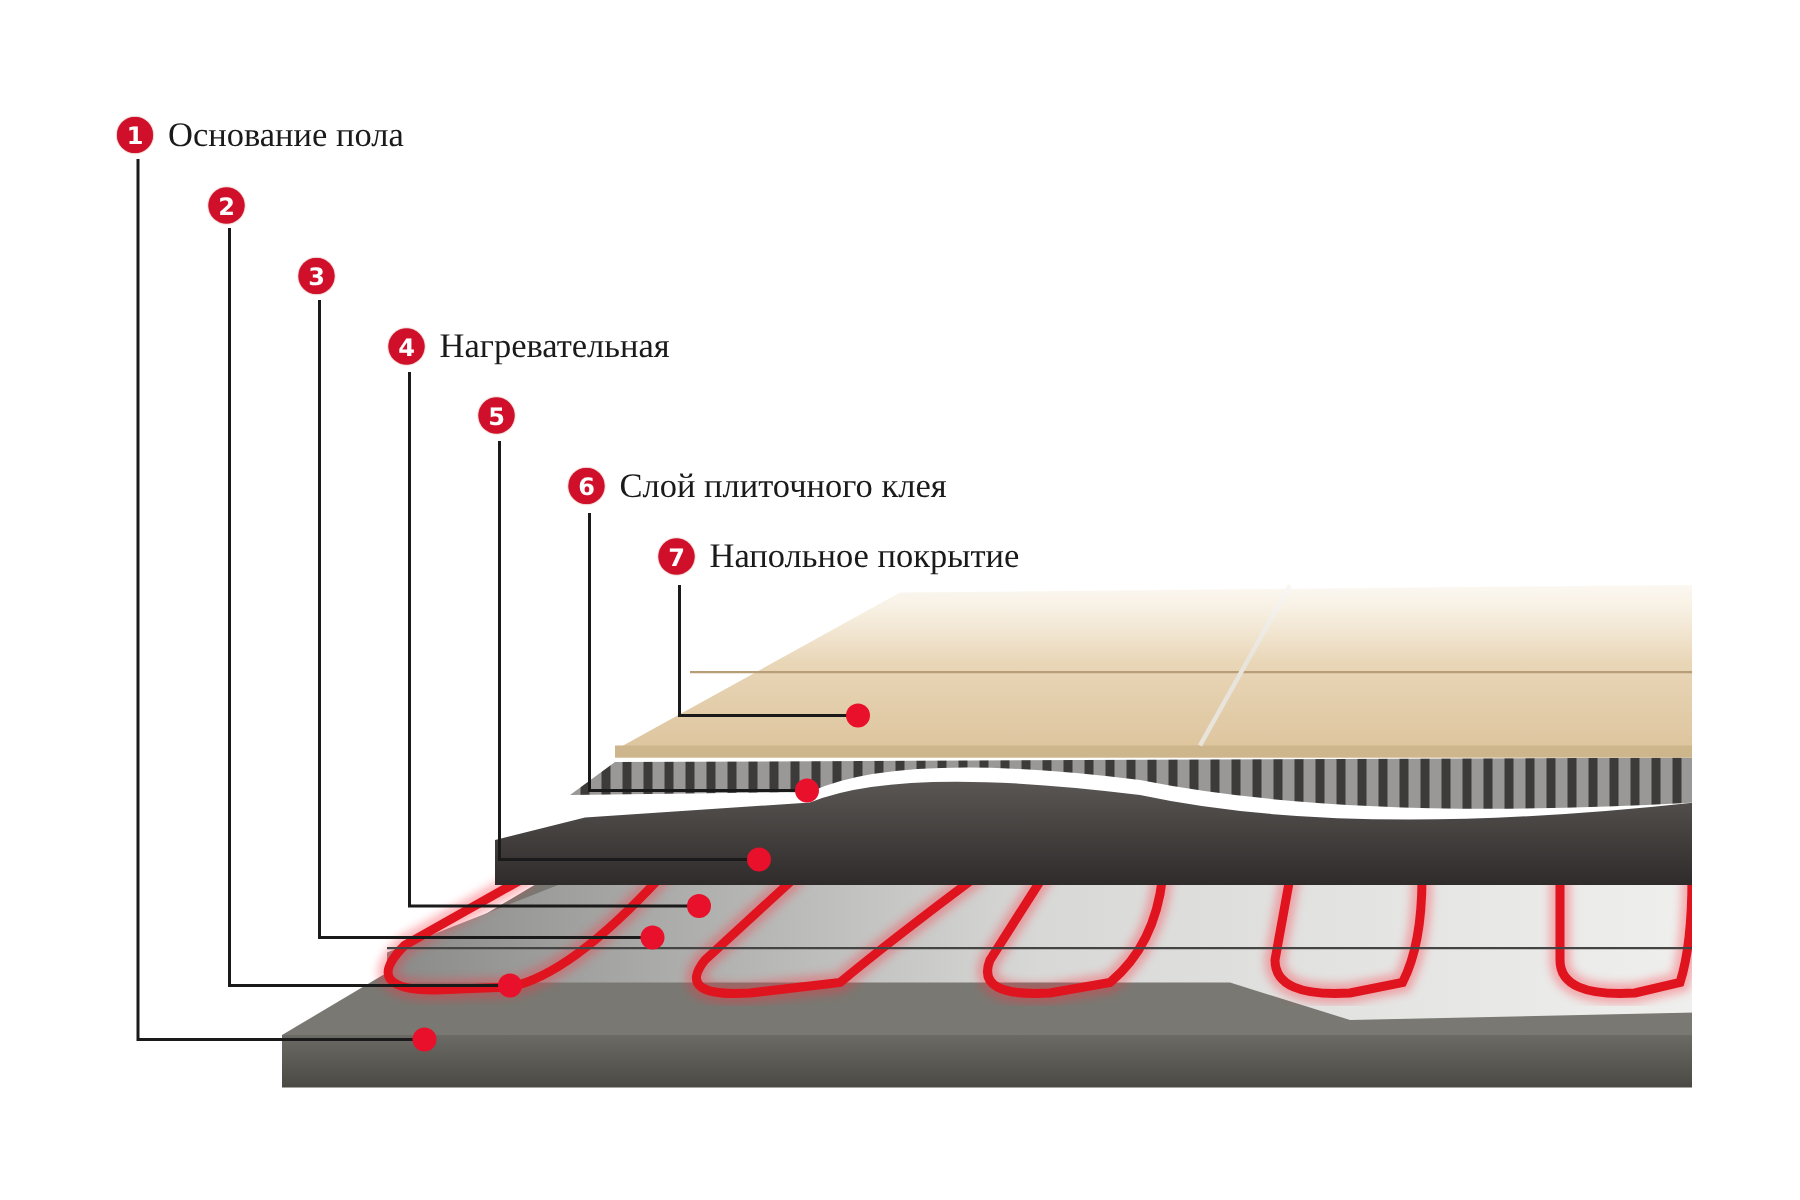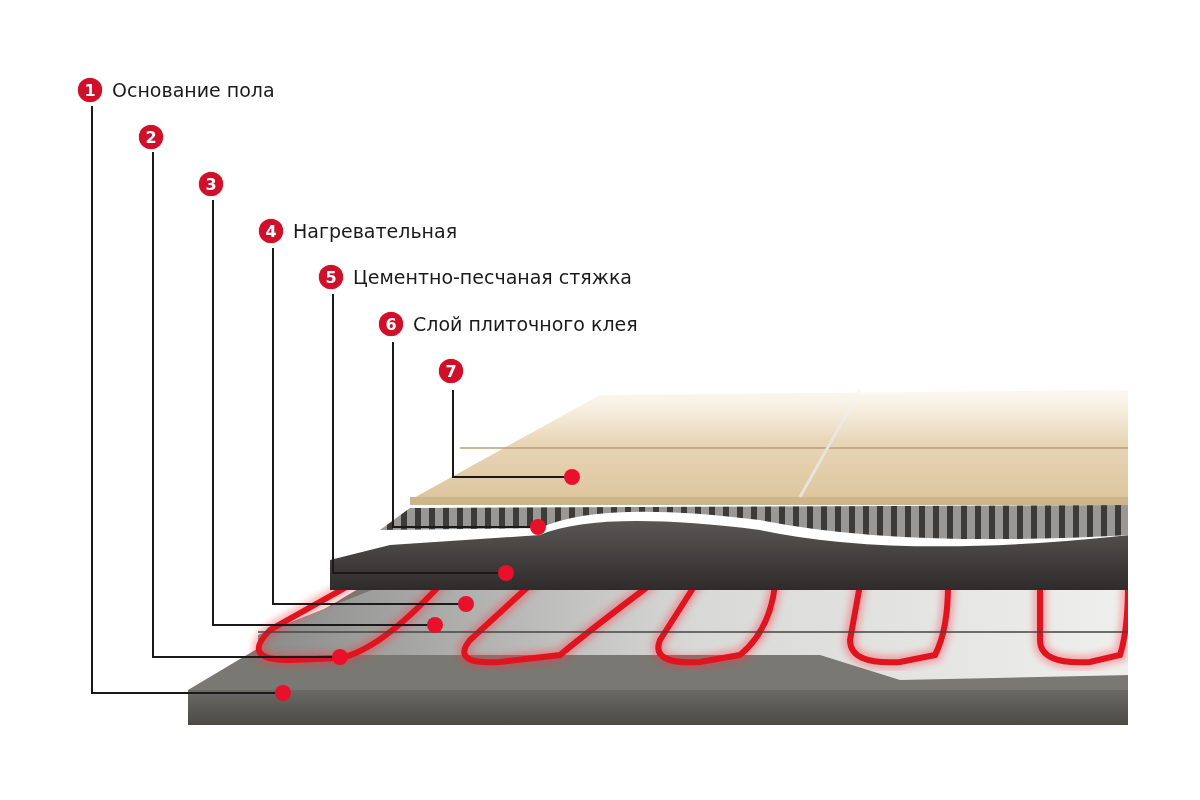--- a/index.html
+++ b/index.html
@@ -1,19 +1,19 @@
 <!DOCTYPE html>
 <html><head>
 <meta charset="utf-8">
 <style>
   html, body { margin:0; padding:0; background:#ffffff; }
   body { width:1200px; height:800px; position:relative; overflow:hidden; font-family:"DejaVu Sans", sans-serif; }
   .label { position:absolute; display:flex; align-items:center; height:28px; }
   .badge { width:24px; height:24px; border-radius:50%; background:#d0102a; color:#fff; font-weight:bold; font-size:16px; display:flex; align-items:center; justify-content:center; margin-right:10px; box-shadow:0 0 1px #a00; }
-  .label-text { font-size:19px; color:#1a1a1a; white-space:nowrap; }
+  .label-text { font-size:23px; color:#1a1a1a; white-space:nowrap;font-family:Liberation Serif, serif; }
   svg.scene { position:absolute; left:0; top:0; }
 </style>
 </head>
 <body>
 
 <svg class="scene" width="1200" height="800" viewBox="0 0 1200 800">
   <defs>
     <linearGradient id="fadeTop" x1="0" y1="0" x2="0" y2="1">
       <stop offset="0" stop-color="#ffffff" stop-opacity="1"></stop>
       <stop offset="1" stop-color="#ffffff" stop-opacity="0"></stop>
@@ -117,21 +117,21 @@
 </div>
 <div class="label" style="left:199px; top:170px;">
   <span class="badge">3</span>
 </div>
 <div class="label" style="left:259px; top:217px;">
   <span class="badge">4</span>
   <span class="label-text">Нагревательная</span>
 </div>
 <div class="label" style="left:319px; top:263px;">
   <span class="badge">5</span>
-  <span class="label-text">Цементно-песчаная стяжка</span>
 </div>
 <div class="label" style="left:379px; top:310px;">
   <span class="badge">6</span>
   <span class="label-text">Слой плиточного клея</span>
 </div>
 <div class="label" style="left:439px; top:357px;">
   <span class="badge">7</span>
+  <span class="label-text">Напольное покрытие</span>
 </div>
 
 </body></html>

